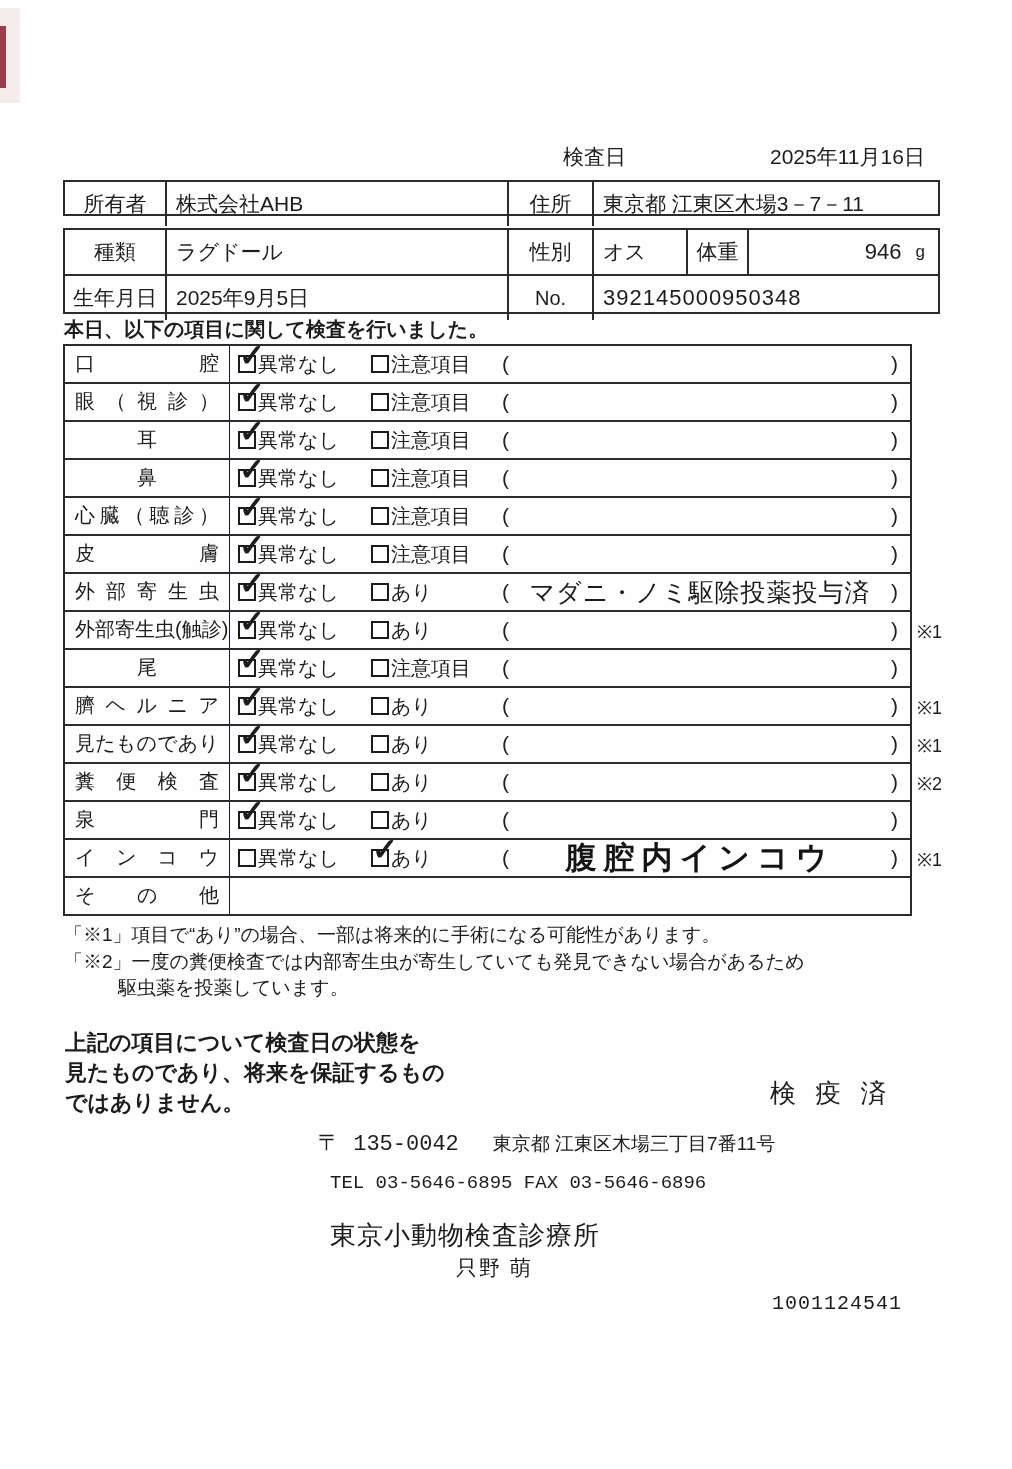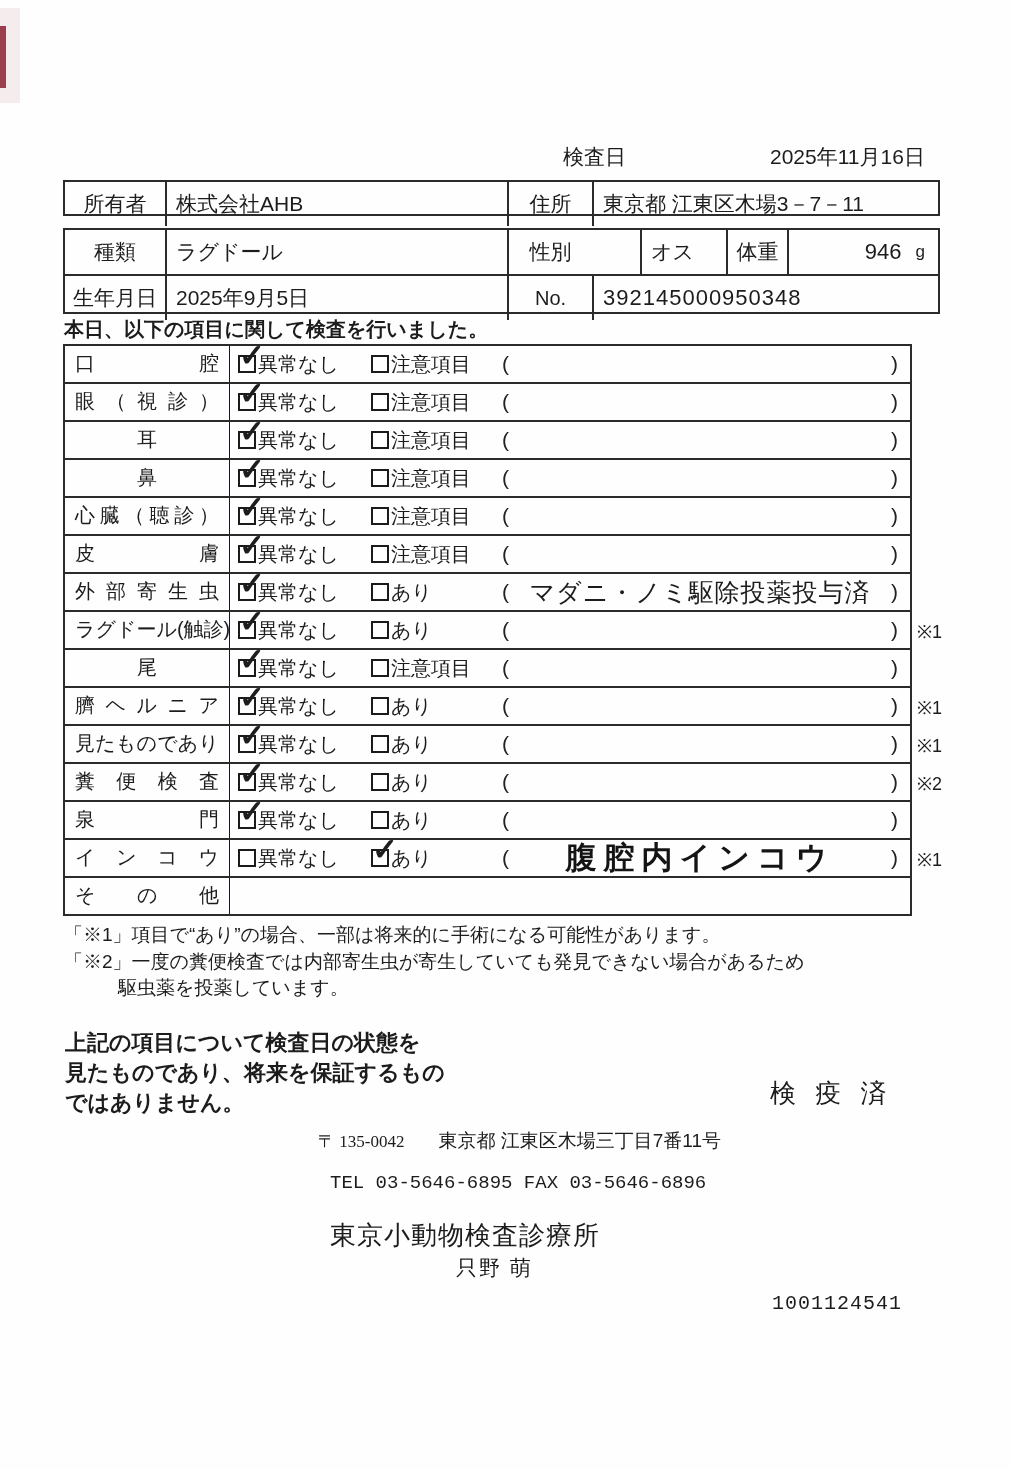--- a/index.html
+++ b/index.html
@@ -24,21 +24,21 @@
   .pet-table   { top:228px; height:86px; }
   .hrow { display:flex; flex:1; }
   .hrow + .hrow { border-top:2px solid #2b2b2b; }
   .hcell { display:flex; align-items:center; padding:8px 9px; font-size:21px; box-sizing:border-box; overflow:hidden; white-space:nowrap; }
   .hcell.lab { justify-content:center; padding:0 4px; }
   .hcell + .hcell { border-left:2px solid #2b2b2b; }
   .w-label  { width:100px; }
   .w-value  { width:342px; }
   .w-label2 { width:85px;  }
   .w-addr   { flex:1; }
-  .w-sex    { width:86px;margin-left:48px; }
+  .w-sex    { width:94px; }
   .w-wlabel { width:61px; }
   .w-weight { flex:1; justify-content:flex-end; }
   .weight-num { font-size:22px; }
   .weight-unit { font-size:17px; margin-left:14px; margin-right:4px; }
   .no-label { font-size:20px; }
   .no-value { letter-spacing:1px; font-size:22px; }
 
   .intro { left:64px; top:316px; font-size:20px; font-weight:600; }
 
   
@@ -67,21 +67,21 @@
 
   .fn { font-size:19px; font-weight:500; white-space:nowrap; }
   .fn1 { left:64px; top:922px; }
   .fn2a { left:64px; top:949px; }
   .fn2b { left:118px; top:975px; }
 
   .disclaimer { left:65px; top:1028px; font-size:22px; font-weight:600; line-height:30px; white-space:nowrap; }
   .quarantine { left:770px; top:1076px; font-size:26px; letter-spacing:6px; white-space:nowrap; }
 
   .postal-line { left:318px; top:1128px; font-size:19px; white-space:nowrap; }
-  .postal-code { font-family:Liberation Serif, serif; font-size:17px; }
+  .postal-code { font-family:Liberation Mono, monospace; font-size:22px; }
   .postal-gap { display:inline-block; width:34px; }
   .tel-line { left:330px; top:1172px; font-size:19px; font-family:"Liberation Mono", monospace; white-space:nowrap; }
   .clinic { left:330px; top:1218px; font-size:26px; letter-spacing:1px; white-space:nowrap; }
   .examiner { left:456px; top:1254px; font-size:21px; letter-spacing:2px; white-space:nowrap; }
   .serial { left:772px; top:1292px; font-size:20px; letter-spacing:1px; font-family:"Liberation Mono", monospace; }
 </style>
 </head>
 <body>
 
 <div class="page">
@@ -273,21 +273,21 @@
         <span class="paren-area">
           <span class="paren">(</span>
           <span class="note large">マダニ・ノミ駆除投薬投与済</span>
           <span class="paren">)</span>
         </span>
       </div>
       <span class="exam-mark"></span>
     </div>
 
     <div class="exam-row">
-      <div class="exam-label">ラグドール(触診)</div>
+      <div class="exam-label">外部寄生虫(触診)</div>
       <div class="exam-opts">
         <span class="opt opt1">
           <span class="checkbox cb1 checked">
               <span class="tick">✓</span>
             </span>
           <span class="opt-label">異常なし</span>
         </span>
         <span class="opt opt2">
           <span class="checkbox cb2"></span>
           <span class="opt-label">あり</span>

